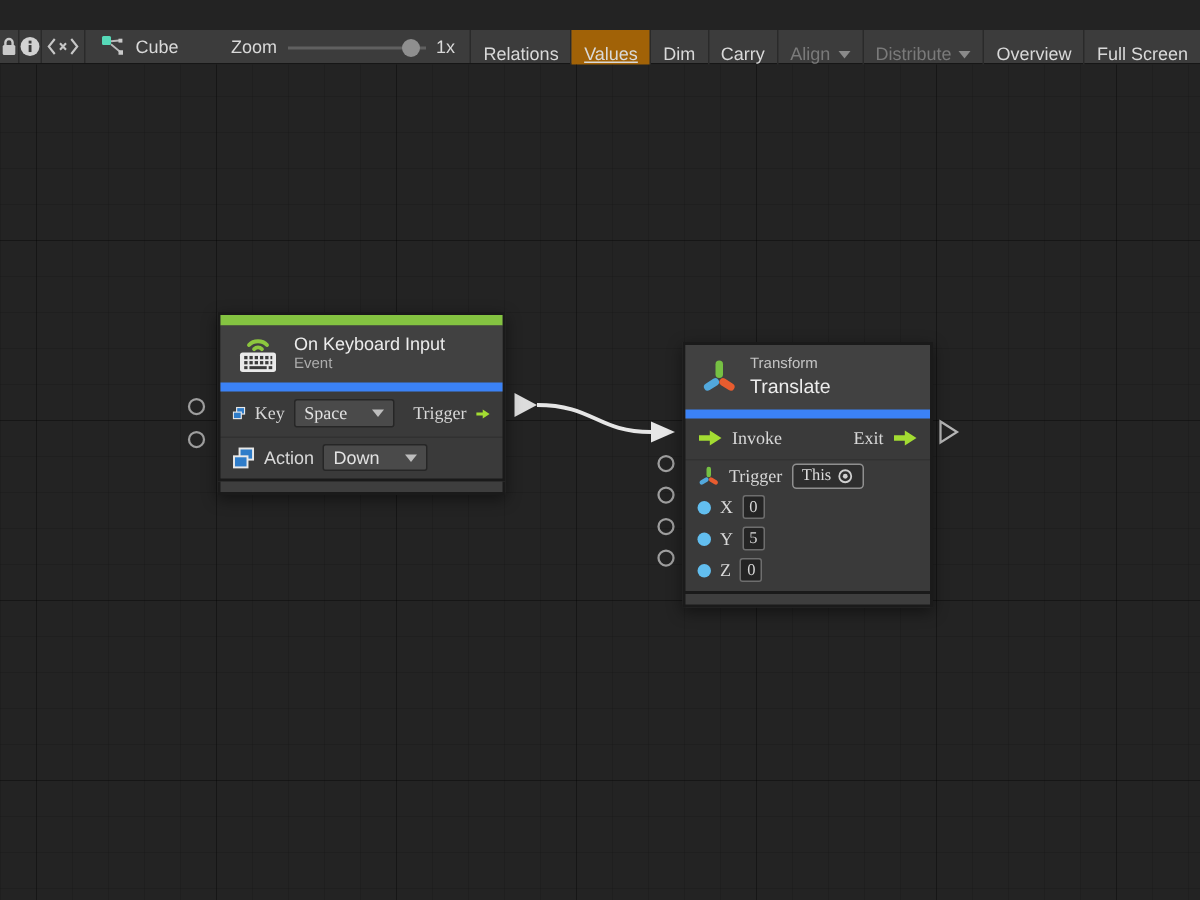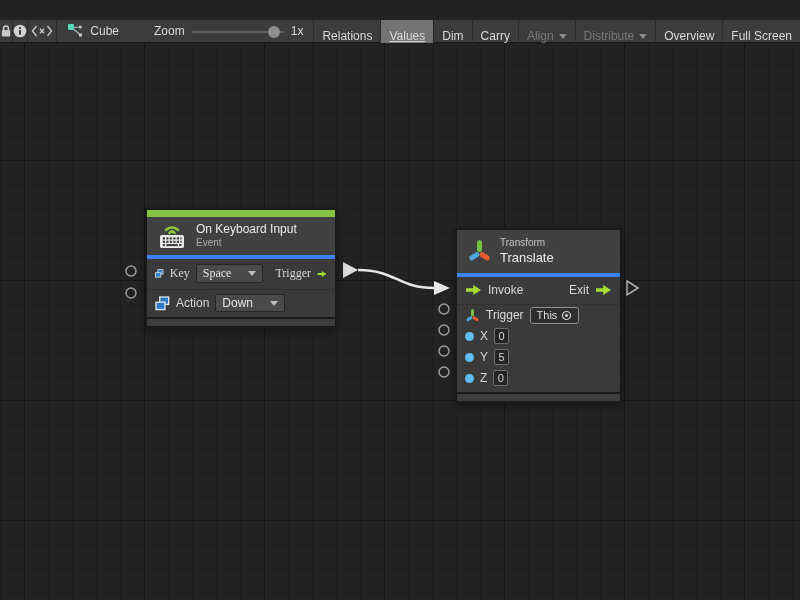--- a/index.html
+++ b/index.html
@@ -24,21 +24,21 @@
   .tseg { display:flex; align-items:center; justify-content:center; border-right:1px solid #2A2A2A; }
   .tseg.icon-seg { width:25px; }
   .tseg.code-seg { width:88px; }
   .mid-seg { display:flex; align-items:center; padding:0 10px; flex:0 0 214px; border-right:1px solid #2A2A2A; gap:7px; }
   .zoom-wrap { display:flex; align-items:flex-end; gap:7px; margin-left:28px; }
   .slider { position:relative; width:92px; height:12px; }
   .slider .track { position:absolute; top:5px; left:0; width:92px; height:2px; background:#606060; }
   .slider .handle { position:absolute; top:0; left:76px; width:12px; height:12px; border-radius:50%; background:#8F8F8F; }
   .tbtn { display:flex; align-items:center; gap:5px; padding:16px 8px; border-right:1px solid #2A2A2A; white-space:nowrap; }
   .tbtn:last-child { border-right:none; }
-  .tbtn.active { background:#737373;text-decoration:underline; }
+  .tbtn.active { background:#a16207;text-decoration:underline; }
   .tbtn.disabled { color:#7A7A7A; }
   .caret-sm { width:0; height:0; border-left:4px solid transparent; border-right:4px solid transparent; border-top:5px solid #8A8A8A; }
   .tbtns { display:flex; align-items:stretch; margin-left:auto; }
 
   
   .canvas { position:absolute; top:43px; left:0; width:800px; height:557px;
     background-color:#232323;
     background-image:
       linear-gradient(to right, rgba(0,0,0,0.30) 1px, transparent 1px),
       linear-gradient(to bottom, rgba(0,0,0,0.30) 1px, transparent 1px),
@@ -46,21 +46,21 @@
       linear-gradient(to bottom, rgba(0,0,0,0.10) 1px, transparent 1px);
     background-size:120px 120px,120px 120px,24px 24px,24px 24px;
     background-position:24px 0, 0 117px, 0 0, 0 21px; }
   .overlay { position:absolute; top:0; left:0; width:800px; height:557px; z-index:1; }
 
   
   .node { position:absolute; z-index:2; filter:drop-shadow(0 3px 5px rgba(0,0,0,0.45)); }
   .node-main { background:#3A3A3A; border:2px solid #1A1A1A; }
   .node-accent { height:7px; background:#84C341; }
   .node-header { background:#414141; display:flex; align-items:center; gap:8px;
-                 padding:5px 9px; border-bottom:4px solid #3b82f6; }
+                 padding:5px 9px; border-bottom:6px solid #3b82f6; }
   .hdr-text { display:flex; flex-direction:column; line-height:1.25; }
   .node-title { font-size:12px; color:#ECECEC; white-space:nowrap; }
   .node-sub { font-size:10px; color:#ADADAD; }
   .node-cat { font-size:10px; color:#C4C4C4; }
   .node-title-lg { font-size:13px; color:#ECECEC; }
   .node-row { display:flex; align-items:center; gap:6px; padding:0 8px; font-size:12px; color:#D8D8D8; }
   .spacer { flex:1; }
   .node-footer { height:9px; background:#3E3E3E; border:2px solid #1A1A1A; border-top:none; }
 
   .dropdown { display:inline-flex; align-items:center; gap:17px; background:#4A4A4A;
@@ -72,21 +72,21 @@
                  padding:0 3px; font-size:11px; color:#D6D6D6; }
   .this-btn { display:inline-flex; align-items:center; gap:4px; height:17px; padding:0 6px;
               background:#2E2E2E; border:1px solid #8F8F8F; border-radius:3px;
               font-size:11px; color:#DCDCDC; }
   .port-dot { width:9px; height:9px; border-radius:50%; background:#62BEEF; flex:0 0 9px; }
 
   .evt-row1 { height:30px;font-family:Liberation Serif, serif; }
   .evt-row2 { height:28px; border-top:1px solid rgba(0,0,0,0.15); }
   .tr-row { height:21px; }
   .tr-row.first { height:28px; border-bottom:1px solid rgba(0,0,0,0.12); }
-  .tr-body { padding-bottom:3px; }
+  .tr-body { padding-bottom:3px;font-family:Liberation Serif, serif; }
 </style>
 </head>
 <body>
 
 <div class="window">
 
 
   <div class="toolbar">
     <div class="tseg icon-seg">
       <svg width="12" height="14" viewBox="0 0 12 14">

